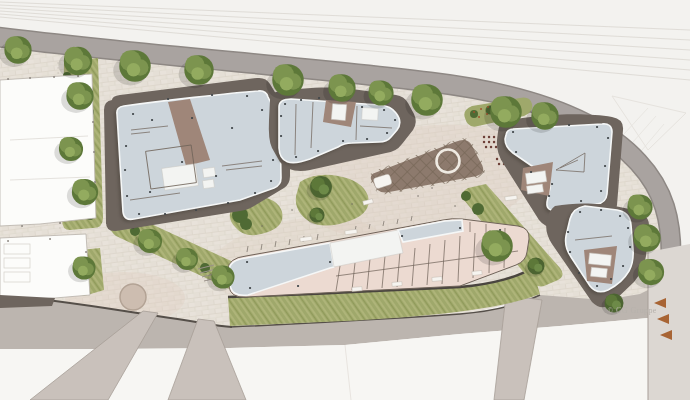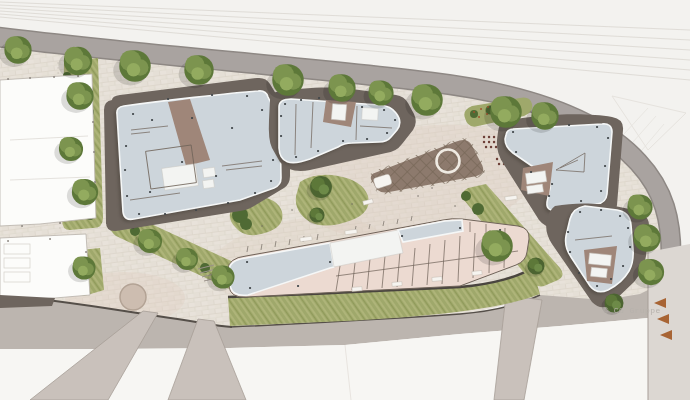--- a/index.html
+++ b/index.html
@@ -1,17 +1,17 @@
 <!DOCTYPE html>
 <html style="--c-canvas: #f3f2ef; --c-foreground: #f7f6f3; --c-railway-line: #dcd9d4; --c-sketch-line: #e6e3de; --c-road: #a9a3a0; --c-road-edge: #8e8884; --c-pavement: #e8e2da; --c-pavement-joint: #d9d1c6; --c-pavement-tint: #ddcbbd; --c-concrete: #bcb5af; --c-site-edge: #554f49; --c-ramp: #c9c1bb; --c-ramp-edge: #a79e97; --c-ramp-strip: #dcd7d2; --c-white-building: #fcfcfa; --c-outline: #b7b1aa; --c-plinth: #6e655e; --c-roof: #cdd5db; --c-roof-rim: #f5f7f7; --c-roof-white: #f3f4f2; --c-floor: #ecdad1; --c-wall: #6f6359; --c-courtyard: #9f8679; --c-lawn: #9fa86b; --c-lawn-light: #b7bd82; --c-lawn-dark: #87914f; --c-tree: #7c944f; --c-tree-light: #93ab5f; --c-tree-dark: #5d7839; --c-shrub: #4f6a34; --c-sunken: #8d7a6d; --c-sunken-line: #776757; --c-sunken-rim: #e2d9cf; --c-ring: #efeae2; --c-dot: #41464a; --c-maroon-dot: #6e4038; --c-red-dot: #a0522d; --c-arrow: #a86434; --c-watermark: #b7b2ac; --c-grass-wall: #4a453f;"><head>
 <meta charset="utf-8">
 <style>
   html,body{margin:0;padding:0;background:#e9e8e6;}
   .stage{width:690px;height:400px;margin:0 auto;position:relative;overflow:hidden;
-         font-family:Liberation Mono, monospace;background:var(--c-canvas,#f3f2ef);}
+         font-family:Liberation Serif, serif;background:var(--c-canvas,#f3f2ef);}
   svg{display:block}
   .rail{stroke:var(--c-railway-line,#dcd9d4);stroke-width:.9;fill:none}
   .sketch{stroke:var(--c-sketch-line,#e6e3de);stroke-width:1;fill:none}
   .pave{fill:url(#brickpat)}
   .tint{fill:var(--c-pavement-tint,#ddcbbd)}
   .road-outer{stroke:var(--c-road-edge,#8e8884);stroke-width:21;fill:none}
   .road-inner{stroke:var(--c-road,#a9a3a0);stroke-width:18;fill:none}
   .concrete{fill:var(--c-concrete,#bcb5af)}
   .fore{fill:var(--c-foreground,#f7f6f3)}
   .strip{fill:var(--c-ramp-strip,#dcd7d2)}

